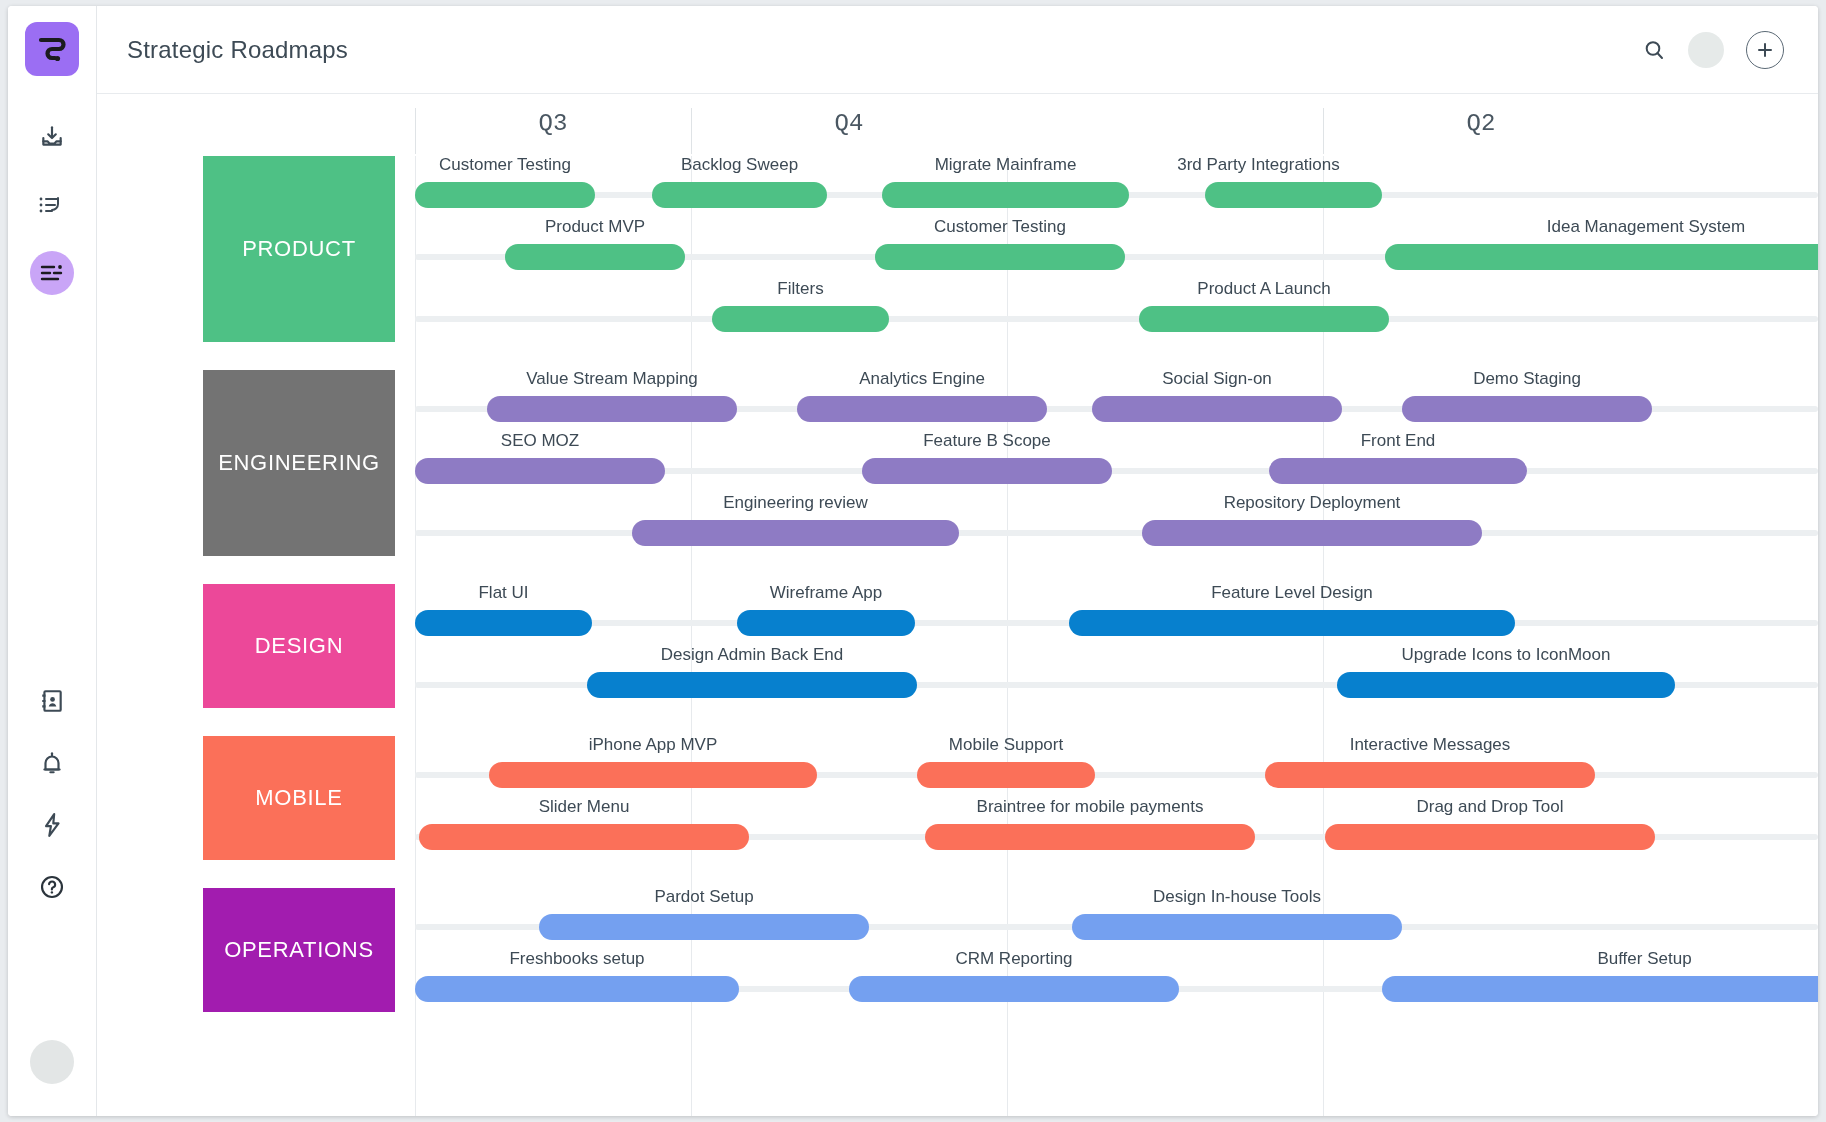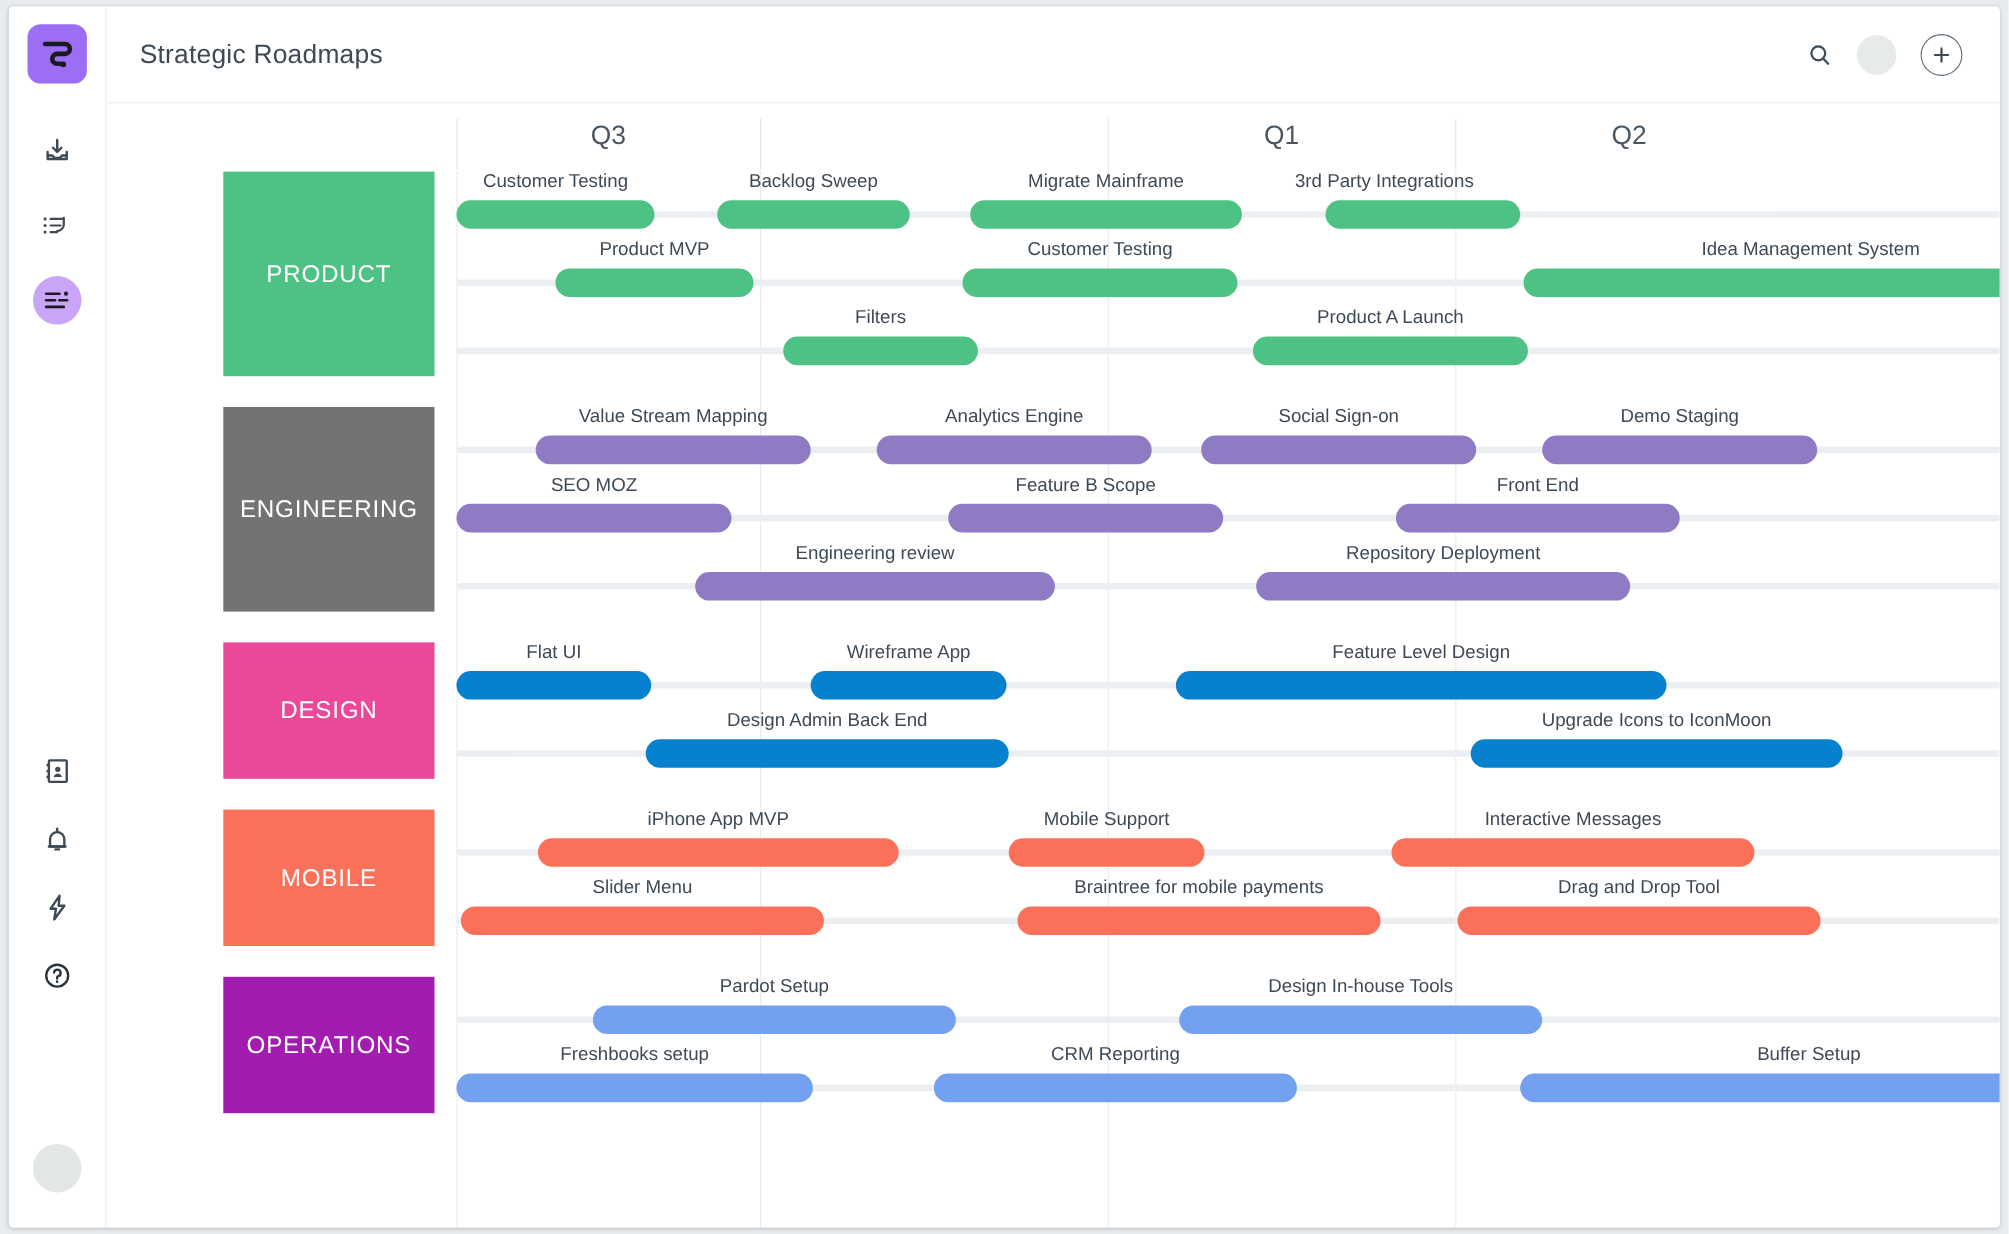--- a/index.html
+++ b/index.html
@@ -55,21 +55,21 @@
   .topbar-right{margin-left:auto;display:flex;align-items:center;gap:22px;}
   .search-btn{color:#3d4a55;display:flex;align-items:center;cursor:pointer;}
   .user-avatar{width:36px;height:36px;border-radius:50%;background:#e6eae9;}
   .add-btn{
     width:38px;height:38px;border-radius:50%;border:1.5px solid #5b6975;
     display:flex;align-items:center;justify-content:center;color:#3d4a55;
     background:#fff;cursor:pointer;box-sizing:border-box;
   }
   
   .board{position:relative;height:calc(100% - 88px);overflow:hidden;}
-  .quarters{position:absolute;left:0;top:0;right:18px;height:62px;}
+  .quarters{position:absolute;left:0;top:0;right:18px;height:62px;font-family:Liberation Mono, monospace;}
   .qcol{position:absolute;top:14px;height:46px;}
   .qcol .qline{position:absolute;left:0;top:0;width:1px;height:46px;background:#dfe3e6;}
   .qcol .qlabel{
     position:absolute;top:2px;width:100%;text-align:center;
     font-size:24px;color:#4a5762;font-weight:400;
   }
   .gridlines{position:absolute;left:0;top:62px;right:0;bottom:0;}
   .gridline{position:absolute;top:0;bottom:0;width:1px;background:#e7eaed;}
   .catbox{
     position:absolute;left:106px;width:192px;
@@ -185,24 +185,21 @@
     </div>
 
     <div class="board" id="board">
       <div class="quarters" id="quarters">
           <div class="qcol" style="left: 318px; width: 276px;">
             <div class="qline"></div>
             <div class="qlabel">Q3</div>
           </div>
           <div class="qcol" style="left: 594px; width: 316px;">
             <div class="qline"></div>
-          </div>
-          <div class="qcol" style="left: 910px; width: 316px;">
-            <div class="qline"></div>
-            <div class="qlabel">Q1</div>
+            <div class="qlabel">Q4</div>
           </div>
           <div class="qcol" style="left: 1226px; width: 316px;">
             <div class="qline"></div>
             <div class="qlabel">Q2</div>
           </div>
         </div>
       <div class="gridlines" id="gridlines">
           <div class="gridline" style="left: 318px;"></div>
           <div class="gridline" style="left: 594px;"></div>
           <div class="gridline" style="left: 910px;"></div>

